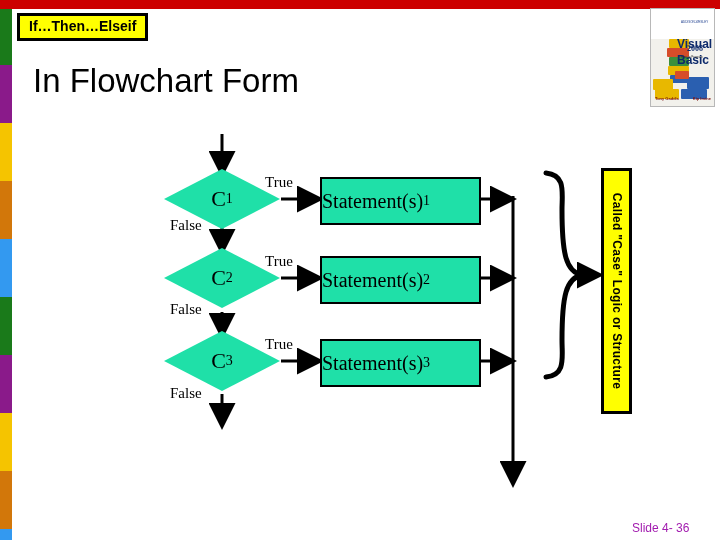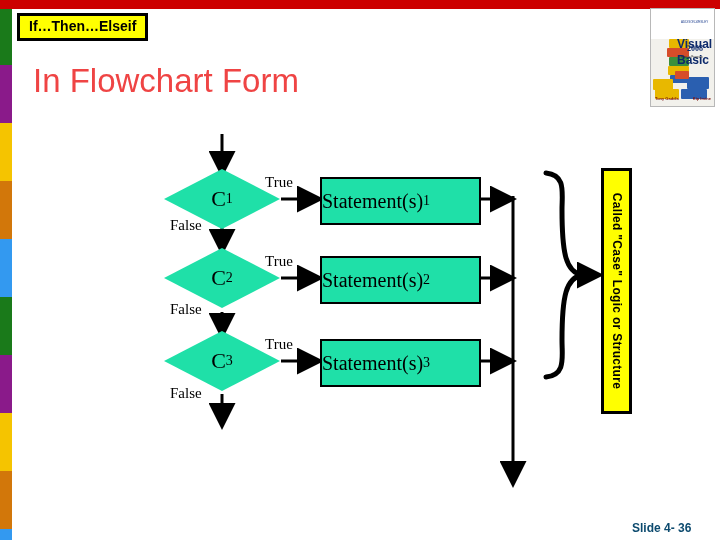--- a/index.html
+++ b/index.html
@@ -24,21 +24,21 @@
     background:#ffff00;border:3px solid #000000;
     padding:3px 9px 4px 9px;
     font-size:14px;font-weight:bold;color:#000;
     letter-spacing:0px;line-height:15px;
     font-family:"Liberation Sans", sans-serif;
   }
 
   
   .heading{
     position:absolute;left:33px;top:62px;
-    font-size:33px;color:#ef4444;
+    font-size:33px;color:#000000;
     font-family:"Liberation Sans", sans-serif;
     font-weight:normal;white-space:nowrap;
   }
 
   
   .book{
     position:absolute;left:650px;top:8px;width:63px;height:97px;
     border:1px solid #b8b8b8;background:#f2f1ec;overflow:hidden;
   }
   .book .bk-top{position:absolute;left:0;top:0;width:63px;height:30px;background:#ffffff;}
@@ -113,21 +113,21 @@
   }
 
   
   .copy{
     position:absolute;left:68px;top:524px;
     font-size:8px;color:#222;font-family:"Liberation Sans", sans-serif;
     white-space:nowrap;
   }
   .slideno{
     position:absolute;left:632px;top:521px;
-    font-size:12px;font-weight:bold;color:#0c4a6e;
+    font-size:12px;font-weight:normal;color:#a21caf;
     font-family:"Liberation Sans", sans-serif;white-space:nowrap;
   }
 </style>
 </head>
 <body>
 
 <div id="slide">
 
   <div class="topbar"></div>
 

